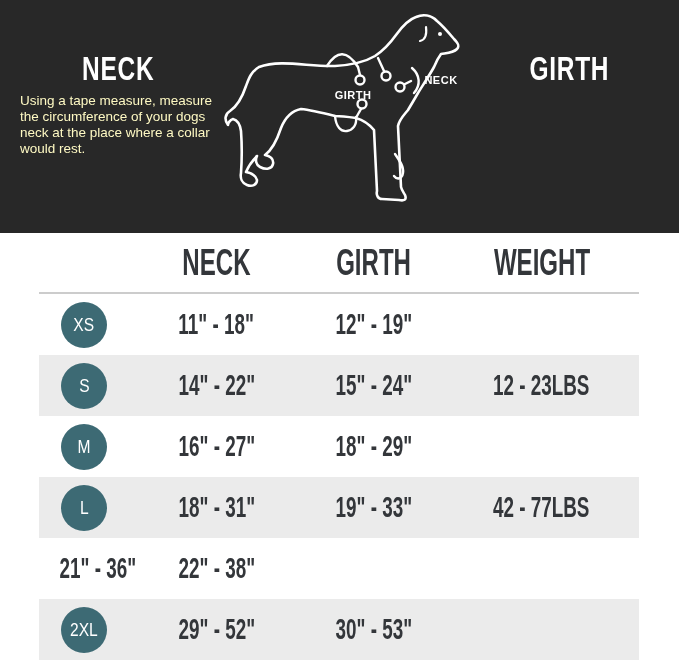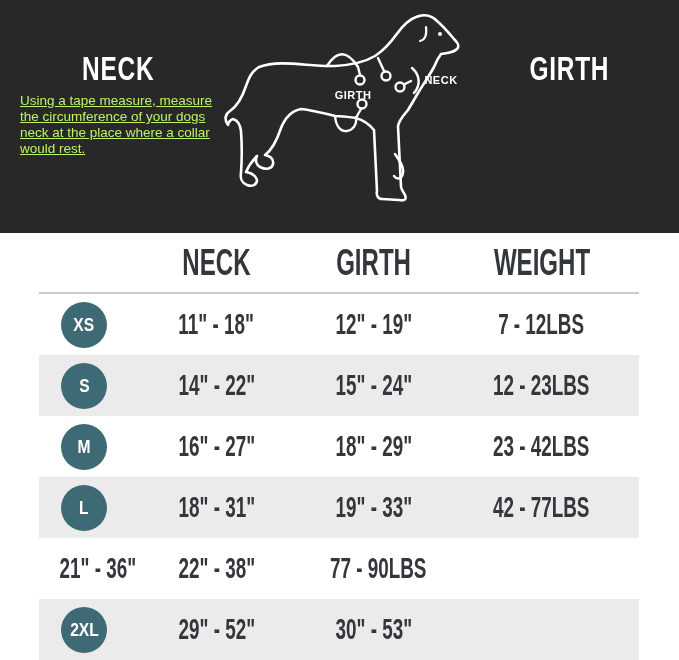--- a/index.html
+++ b/index.html
@@ -28,24 +28,23 @@
     white-space: nowrap;
   }
   .info-title .cond {
     display: inline-block;
     transform: scaleX(0.72);
     transform-origin: center;
     letter-spacing: 1px;
   }
   .info-text {
     margin-top: 7px;
-    color: #bef264;
+    color: #fef9c3;
     font-size: 13.5px;
     line-height: 16px;
-    text-decoration: underline;
   }
 
   .dog-wrap { position: absolute; left: 223px; top: 4px; width: 238px; height: 214px; }
   .dog-wrap svg { display: block; }
 
   
   .size-table { width: 679px; background: #ffffff; }
   .table-header {
     width: 600px; margin-left: 39px; height: 59px;
     display: grid;
@@ -80,21 +79,21 @@
     transform-origin: center;
     white-space: nowrap;
   }
   .badge-cell { display: flex; justify-content: center; align-items: center; }
   .badge {
     width: 46px; height: 46px;
     border-radius: 50%;
     background: var(--teal, #3d6a74);
     color: #ffffff;
     display: flex; align-items: center; justify-content: center;
-    font-size: 19px; font-weight: bold;
+    font-size: 19px; font-weight: normal;
   }
   .badge .cond { display: inline-block; transform: scaleX(0.82); white-space: nowrap; }
 </style>
 </head>
 <body>
 
 <div class="hero">
 
   <div class="info-block left">
     <div class="info-title">
@@ -198,23 +197,20 @@
       <div class="badge">
         <span class="cond">XS</span>
       </div>
     </div>
     <div class="dcell">
       <span class="cond-cell">11" - 18"</span>
     </div>
     <div class="dcell">
       <span class="cond-cell">12" - 19"</span>
     </div>
-    <div class="dcell">
-      <span class="cond-cell">7 - 12LBS</span>
-    </div>
   </div>
       <div class="row alt">
     <div class="badge-cell">
       <div class="badge">
         <span class="cond">S</span>
       </div>
     </div>
     <div class="dcell">
       <span class="cond-cell">14" - 22"</span>
     </div>
@@ -230,23 +226,20 @@
       <div class="badge">
         <span class="cond">M</span>
       </div>
     </div>
     <div class="dcell">
       <span class="cond-cell">16" - 27"</span>
     </div>
     <div class="dcell">
       <span class="cond-cell">18" - 29"</span>
     </div>
-    <div class="dcell">
-      <span class="cond-cell">23 - 42LBS</span>
-    </div>
   </div>
       <div class="row alt">
     <div class="badge-cell">
       <div class="badge">
         <span class="cond">L</span>
       </div>
     </div>
     <div class="dcell">
       <span class="cond-cell">18" - 31"</span>
     </div>
@@ -257,23 +250,20 @@
       <span class="cond-cell">42 - 77LBS</span>
     </div>
   </div>
       <div class="row">
     <div class="dcell">
       <span class="cond-cell">21" - 36"</span>
     </div>
     <div class="dcell">
       <span class="cond-cell">22" - 38"</span>
     </div>
-    <div class="dcell">
-      <span class="cond-cell">77 - 90LBS</span>
-    </div>
   </div>
       <div class="row alt">
     <div class="badge-cell">
       <div class="badge">
         <span class="cond">2XL</span>
       </div>
     </div>
     <div class="dcell">
       <span class="cond-cell">29" - 52"</span>
     </div>

